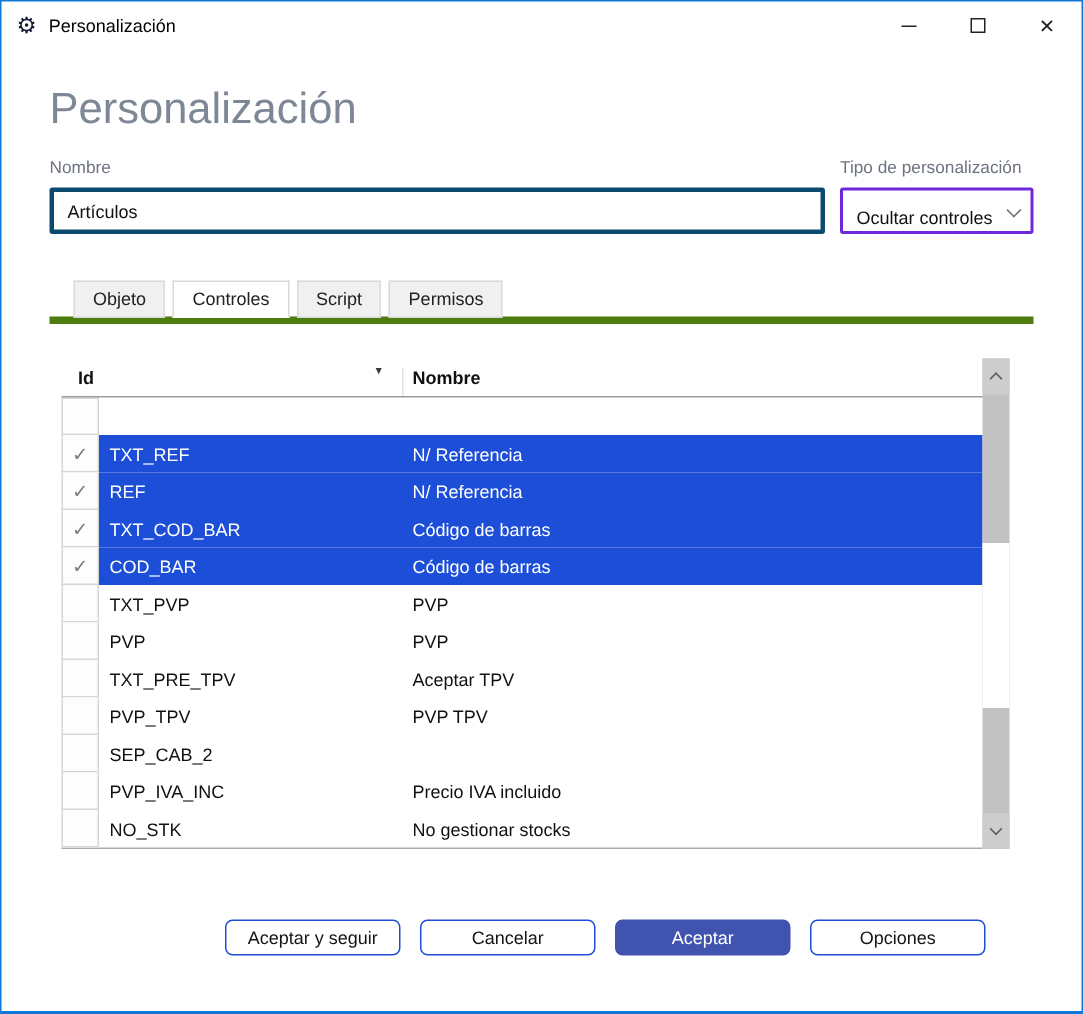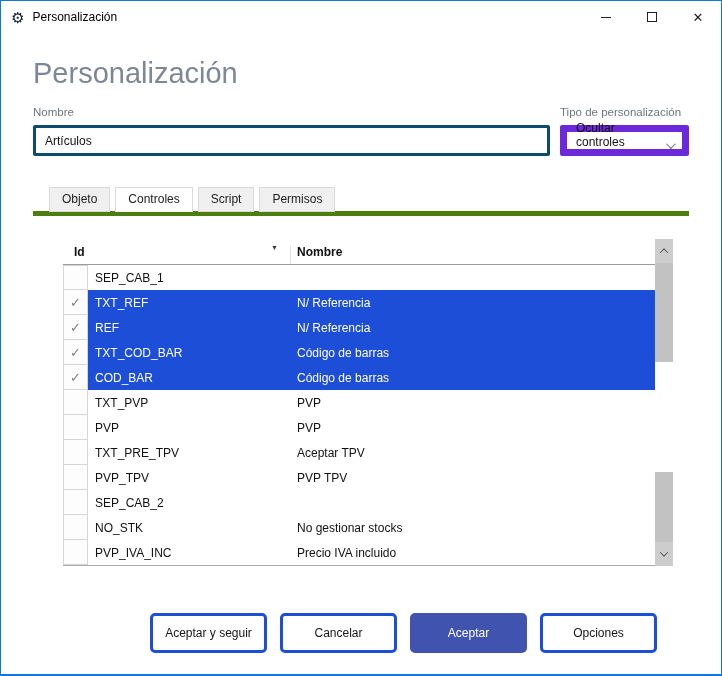--- a/index.html
+++ b/index.html
@@ -33,38 +33,38 @@
   .form-row { display: flex; gap: 10px; margin-top: 16px; }
   .field { display: flex; flex-direction: column; }
   .field.grow { flex: 1; }
   .field-label { font-size: 11.5px; color: #6d7480; margin-bottom: 7px; }
   .text-input {
     height: 31px; border: 3px solid #0c4a6e; border-radius: 2px;
     font-family: "Liberation Sans", sans-serif;
     font-size: 12px; color: #111; padding: 0 9px; width: 100%; outline: none; background:#fff;
   }
   .select-box {
-    width: 129px; height: 31px; border: 7px solid #6d28d9; border-radius: 2px;
-    display: flex; align-items: flex-end; justify-content: space-between;
-    padding: 0 9px; font-size: 12px; color: #111; background: #fff; cursor: default;
+    width: 129px; height: 31px; border: 2px solid #6d28d9; border-radius: 2px;
+    display: flex; align-items: flex-start; justify-content: space-between;
+    padding: 11px 9px; font-size: 12px; color: #111; background: #fff; cursor: default;
   }
   .chev-down {
     width: 7px; height: 7px; border-right: 1px solid #707070; border-bottom: 1px solid #707070;
     transform: rotate(45deg) translateY(-2px);
   }
   
   .tabs { margin-top: 31px; border-bottom: 5px solid #4d7c0f; padding-left: 16px; display: flex; }
   .tab {
     font-size: 12px; color: #222; background: #f0f0f0;
     border: 1px solid #dadada; padding: 4px 12px 5px 12px; margin-right: 5px;
     margin-bottom: -1px; cursor: default; position: relative;
   }
   .tab.active { background: #ffffff; border-bottom: 1px solid #ffffff; z-index: 2; }
   
-  .table-wrap { display: flex; margin: 23px 16px 0 30px; }
+  .table-wrap { display: flex; margin: 23px 16px 0 8px; }
   .grid { flex: 1; }
   .grid-header {
     height: 26px; display: flex; align-items: center; position: relative;
     border-bottom: 1px solid #9b9b9b;
   }
   .hcell-id { width: 227px; padding-left: 11px; font-size: 12px; font-weight: 700; color: #111; position: relative; height: 100%; display:flex; align-items:center; }
   .sort-icon { position: absolute; left: 208px; top: 5px; font-size: 7px; color: #3a3a3a; }
   .hsep { position: absolute; left: 227px; top: 6px; bottom: 0; width: 1px; background: #e2e2e2; }
   .hcell-nombre { padding-left: 7px; font-size: 12px; font-weight: 700; color: #111; }
   .row { height: 25px; display: flex; font-size: 12px; color: #111; }
@@ -81,23 +81,23 @@
   
   .vscroll { width: 18px; background: #c2c2c2; display: flex; flex-direction: column; flex: none; }
   .scroll-btn { height: 24px; background: #cdcdcd; display: flex; align-items: center; justify-content: center; flex: none; }
   .scroll-track { flex: 1; position: relative; }
   .scroll-thumb { position: absolute; left: 0; right: 0; top: 99px; height: 110px; background: #ffffff; }
   .chev-up-sm { width: 6px; height: 6px; border-left: 1px solid #5a5a5a; border-top: 1px solid #5a5a5a; transform: rotate(45deg) translate(1px,1px); }
   .chev-dn-sm { width: 6px; height: 6px; border-right: 1px solid #5a5a5a; border-bottom: 1px solid #5a5a5a; transform: rotate(45deg) translate(-1px,-1px); }
   
   .btn-row { display: flex; justify-content: flex-end; gap: 13px; margin: 47px 32px 0 0; }
   .btn {
-    min-width: 117px; height: 40px; border-radius: 5px; font-size: 12px;
+    min-width: 117px; height: 24px; border-radius: 5px; font-size: 12px;
     font-family: "Liberation Sans", sans-serif;
-    background: #ffffff; border: 3px solid #1d4ed8; color: #141414; cursor: default;
+    background: #ffffff; border: 1px solid #1d4ed8; color: #141414; cursor: default;
   }
   .btn.primary { background: #4053ae; border-color: #4053ae; color: #ffffff; }
 </style>
 </head>
 <body>
 
 <div class="window">
 
   <div class="titlebar">
     <span class="app-icon">⚙</span>
@@ -147,21 +147,20 @@
             <span class="sort-icon">▼</span>
           </div>
           <div class="hsep"></div>
           <div class="hcell-nombre">
             <span>Nombre</span>
           </div>
         </div>
         <div>
             <div class="row">
               <div class="gutter-cell"></div>
-              <div class="cell-id">SEP_CAB_1</div>
               <div class="cell-nombre"></div>
             </div>
             <div class="row selected">
               <div class="gutter-cell">
                 <span class="check">✓</span>
               </div>
               <div class="cell-id">TXT_REF</div>
               <div class="cell-nombre">N/ Referencia</div>
             </div>
             <div class="row selected">
@@ -205,27 +204,27 @@
               <div class="cell-id">PVP_TPV</div>
               <div class="cell-nombre">PVP TPV</div>
             </div>
             <div class="row">
               <div class="gutter-cell"></div>
               <div class="cell-id">SEP_CAB_2</div>
               <div class="cell-nombre"></div>
             </div>
             <div class="row">
               <div class="gutter-cell"></div>
+              <div class="cell-id">PVP_IVA_INC</div>
+              <div class="cell-nombre">Precio IVA incluido</div>
+            </div>
+            <div class="row">
+              <div class="gutter-cell"></div>
               <div class="cell-id">NO_STK</div>
               <div class="cell-nombre">No gestionar stocks</div>
-            </div>
-            <div class="row">
-              <div class="gutter-cell"></div>
-              <div class="cell-id">PVP_IVA_INC</div>
-              <div class="cell-nombre">Precio IVA incluido</div>
             </div>
           </div>
         <div class="grid-footer-line"></div>
       </div>
       <div class="vscroll">
         <div class="scroll-btn">
             <span class="chev-up-sm"></span>
           </div>
         <div class="scroll-track">
           <div class="scroll-thumb"></div>

